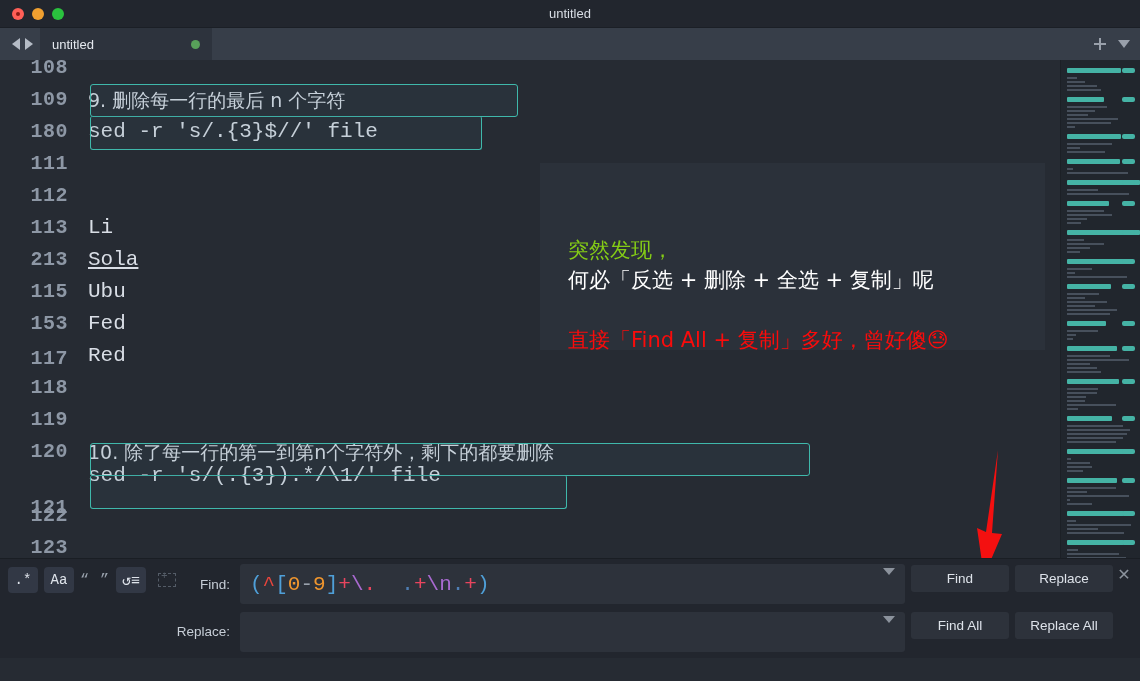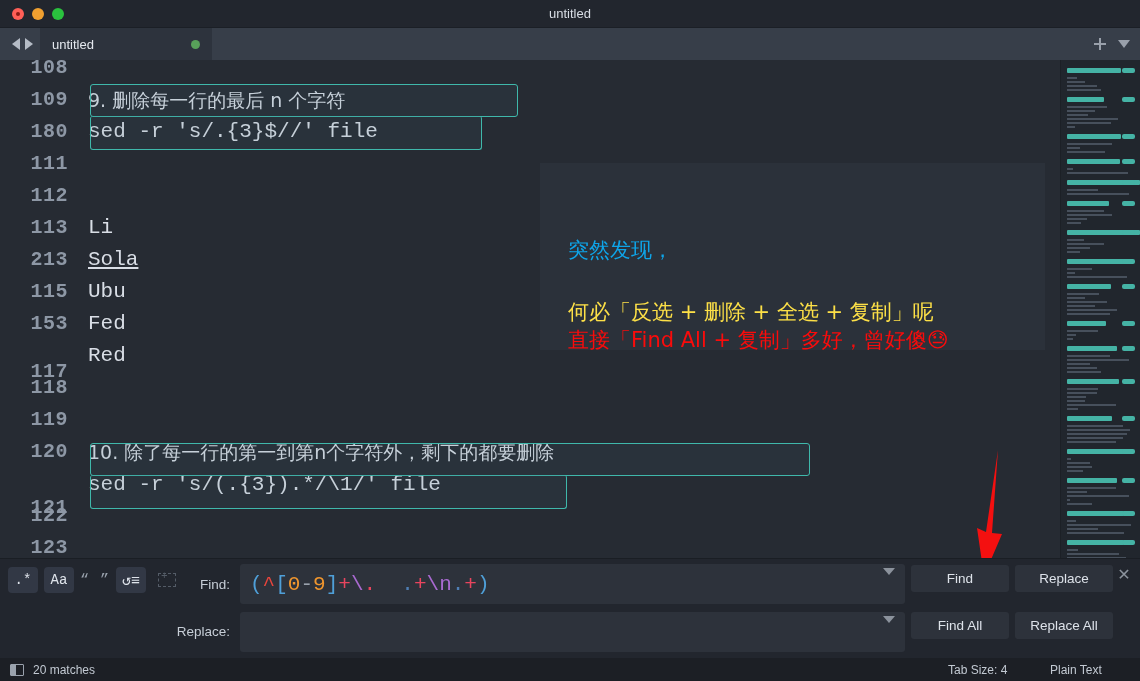--- a/index.html
+++ b/index.html
@@ -278,48 +278,48 @@
     <div class="gutter" id="gutter">
         <div class="ln" style="top: -8px;">108</div>
         <div class="ln" style="top: 24px;">109</div>
         <div class="ln" style="top: 56px;">180</div>
         <div class="ln" style="top: 88px;">111</div>
         <div class="ln" style="top: 120px;">112</div>
         <div class="ln" style="top: 152px;">113</div>
         <div class="ln" style="top: 184px;">213</div>
         <div class="ln" style="top: 216px;">115</div>
         <div class="ln" style="top: 248px;">153</div>
-        <div class="ln" style="top: 296px;">117</div>
+        <div class="ln" style="top: 283px;">117</div>
         <div class="ln" style="top: 312px;">118</div>
         <div class="ln" style="top: 344px;">119</div>
         <div class="ln" style="top: 376px;">120</div>
         <div class="ln" style="top: 408px; margin-top: 24px;">121</div>
         <div class="ln" style="top: 440px;">122</div>
         <div class="ln" style="top: 472px;">123</div>
       </div>
     <div class="code-layer" id="codelayer">
         <div class="cl cjk" style="top: 24px;">9. 删除每一行的最后 n 个字符</div>
         <div class="cl" style="top: 56px;">sed -r 's/.{3}$//' file</div>
         <div class="cl" style="top: 152px;">Li</div>
         <div class="cl" style="top: 184px; text-decoration: underline;">Sola</div>
         <div class="cl" style="top: 216px;">Ubu</div>
         <div class="cl" style="top: 248px;">Fed</div>
         <div class="cl" style="top: 280px;">Red</div>
         <div class="cl cjk" style="top: 376px;">10. 除了每一行的第一到第n个字符外，剩下的都要删除</div>
-        <div class="cl" style="top: 409px;">sed -r 's/(.{3}).*/\1/' file</div>
+        <div class="cl" style="top: 400px;">sed -r 's/(.{3}).*/\1/' file</div>
       </div>
 
     <div class="boxsel" style="left:90px; top:24px; width:428px; height:33px;"></div>
     <div class="boxsel" style="left:90px; top:56px; width:392px; height:34px; border-top:none;"></div>
     <div class="boxsel" style="left:90px; top:383px; width:720px; height:33px;"></div>
     <div class="boxsel" style="left:90px; top:415px; width:477px; height:34px; border-top:none;"></div>
 
     <div class="annot" style="left:540px; top:103px; width:505px; height:187px;" id="annotblock">
-        <div class="annot-line" style="top: 72px; color: #0ea5e9;">突然发现，</div>
-        <div class="annot-line" style="top: 102px; color: #fde047; margin-top: 32px;">何必「反选 + 删除 + 全选 + 复制」呢</div>
+        <div class="annot-line" style="top: 72px; color: #84cc16;">突然发现，</div>
+        <div class="annot-line" style="top: 102px; color: #ffffff;">何必「反选 + 删除 + 全选 + 复制」呢</div>
         <div class="annot-line" style="top: 162px; color: rgb(250, 11, 11);">直接「Find All + 复制」多好，曾好傻😓</div>
       </div>
   </div>
 
   <svg class="arrow" width="80" height="130" viewBox="0 0 80 130">
     <path d="M43 2 L31 84 L22 80 L29 128 L47 86 L37 85 Z" fill="#f41010"></path>
   </svg>
 
   <div class="minimap" id="minimap">
       <div class="mm-bar" style="left: 6px; top: 8px; width: 53.6166px; background: rgb(69, 179, 165);"></div>
@@ -465,22 +465,14 @@
     </div>
 
     <div class="actbtn" style="left:911px; top:6px;  width:98px; height:27px;">Find</div>
     <div class="actbtn" style="left:1015px; top:6px; width:98px; height:27px;">Replace</div>
     <div class="actbtn" style="left:911px; top:53px; width:98px; height:27px;">Find All</div>
     <div class="actbtn" style="left:1015px; top:53px; width:98px; height:27px;">Replace All</div>
 
     <div class="closebtn">✕</div>
   </div>
 
-  <div class="statusbar">
-    <div class="sb-left">
-      <span class="panel-icon"></span>
-      <span class="sb-text">20 matches</span>
-    </div>
-    <span class="sb-tab">Tab Size: 4</span>
-    <span class="sb-syn">Plain Text</span>
-  </div>
 
 </div>
 
 </body></html>

